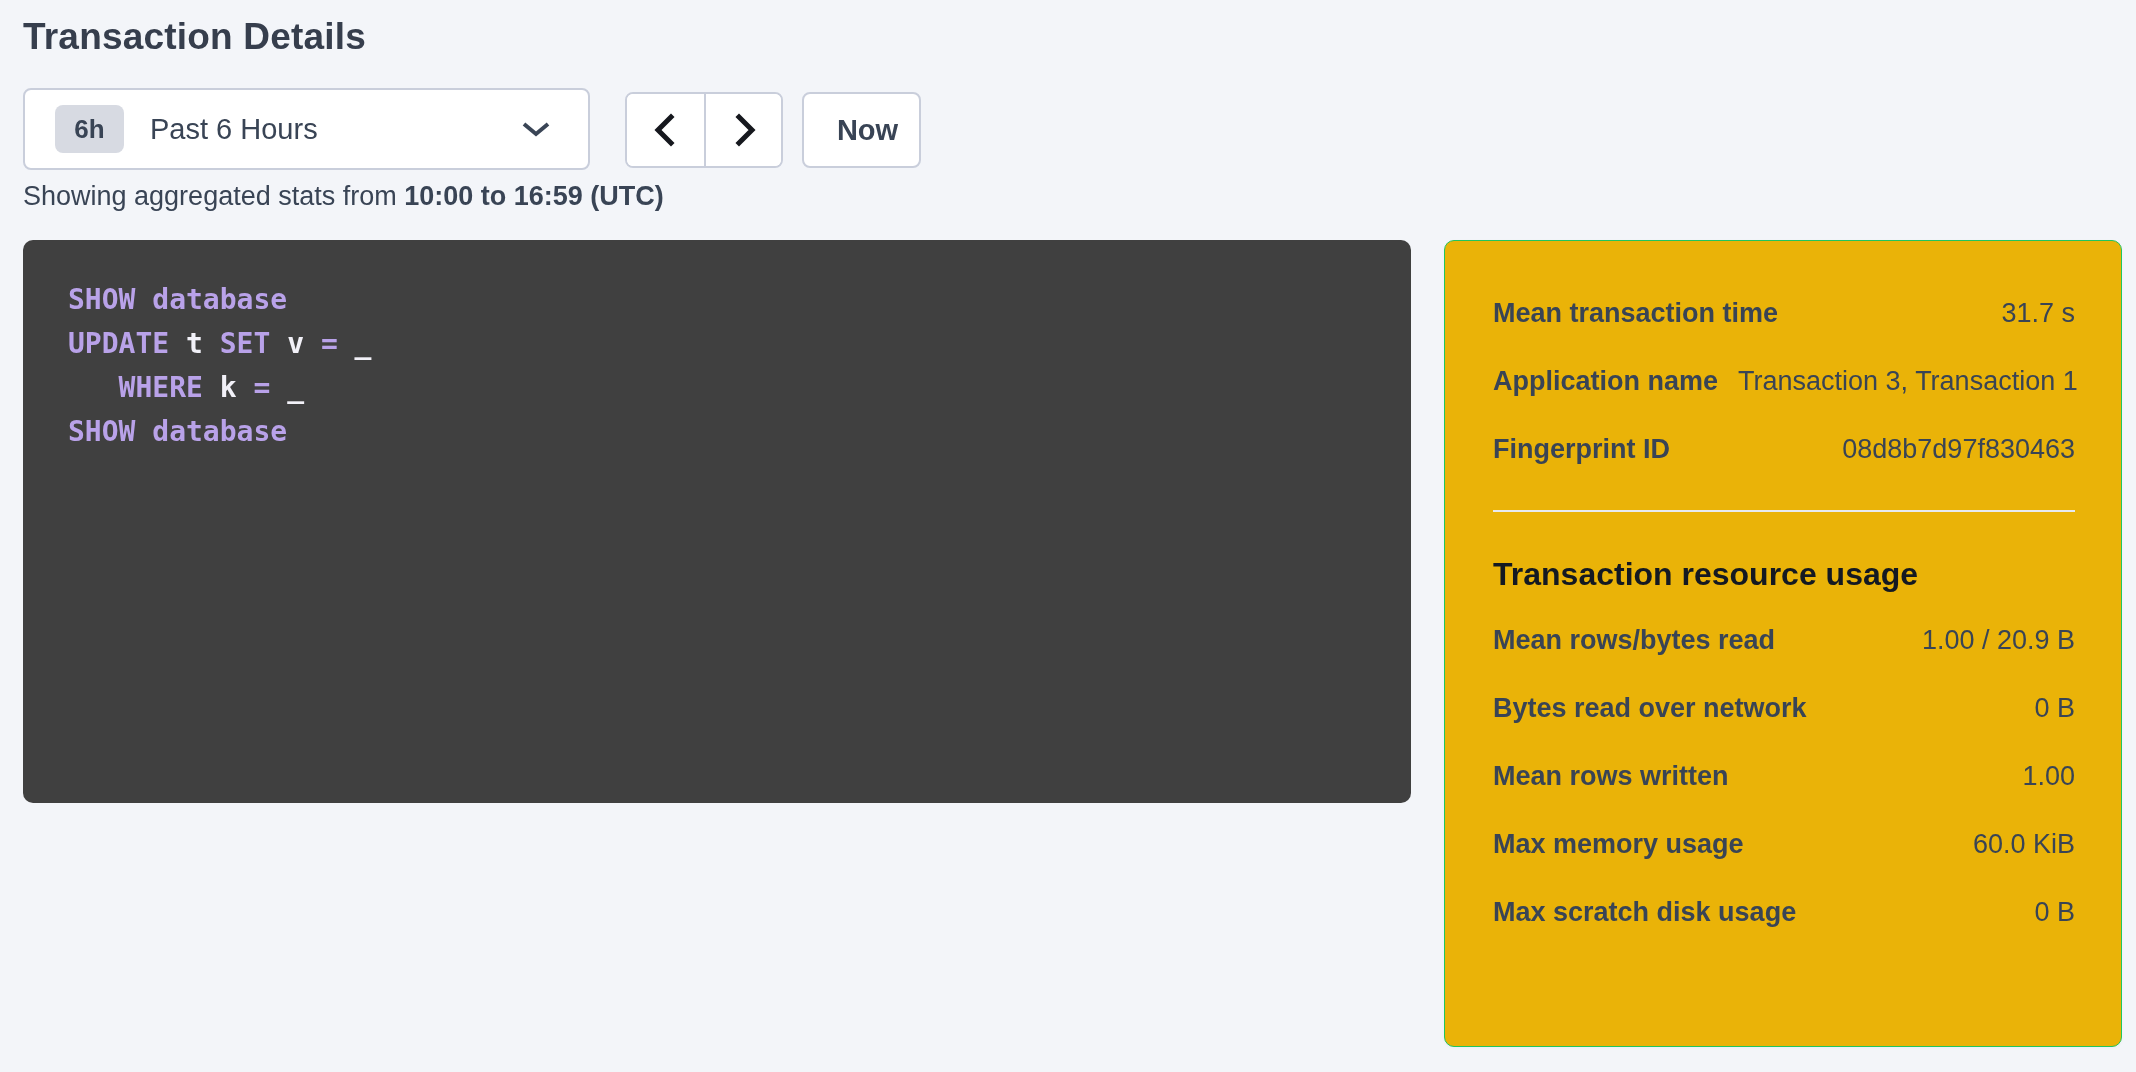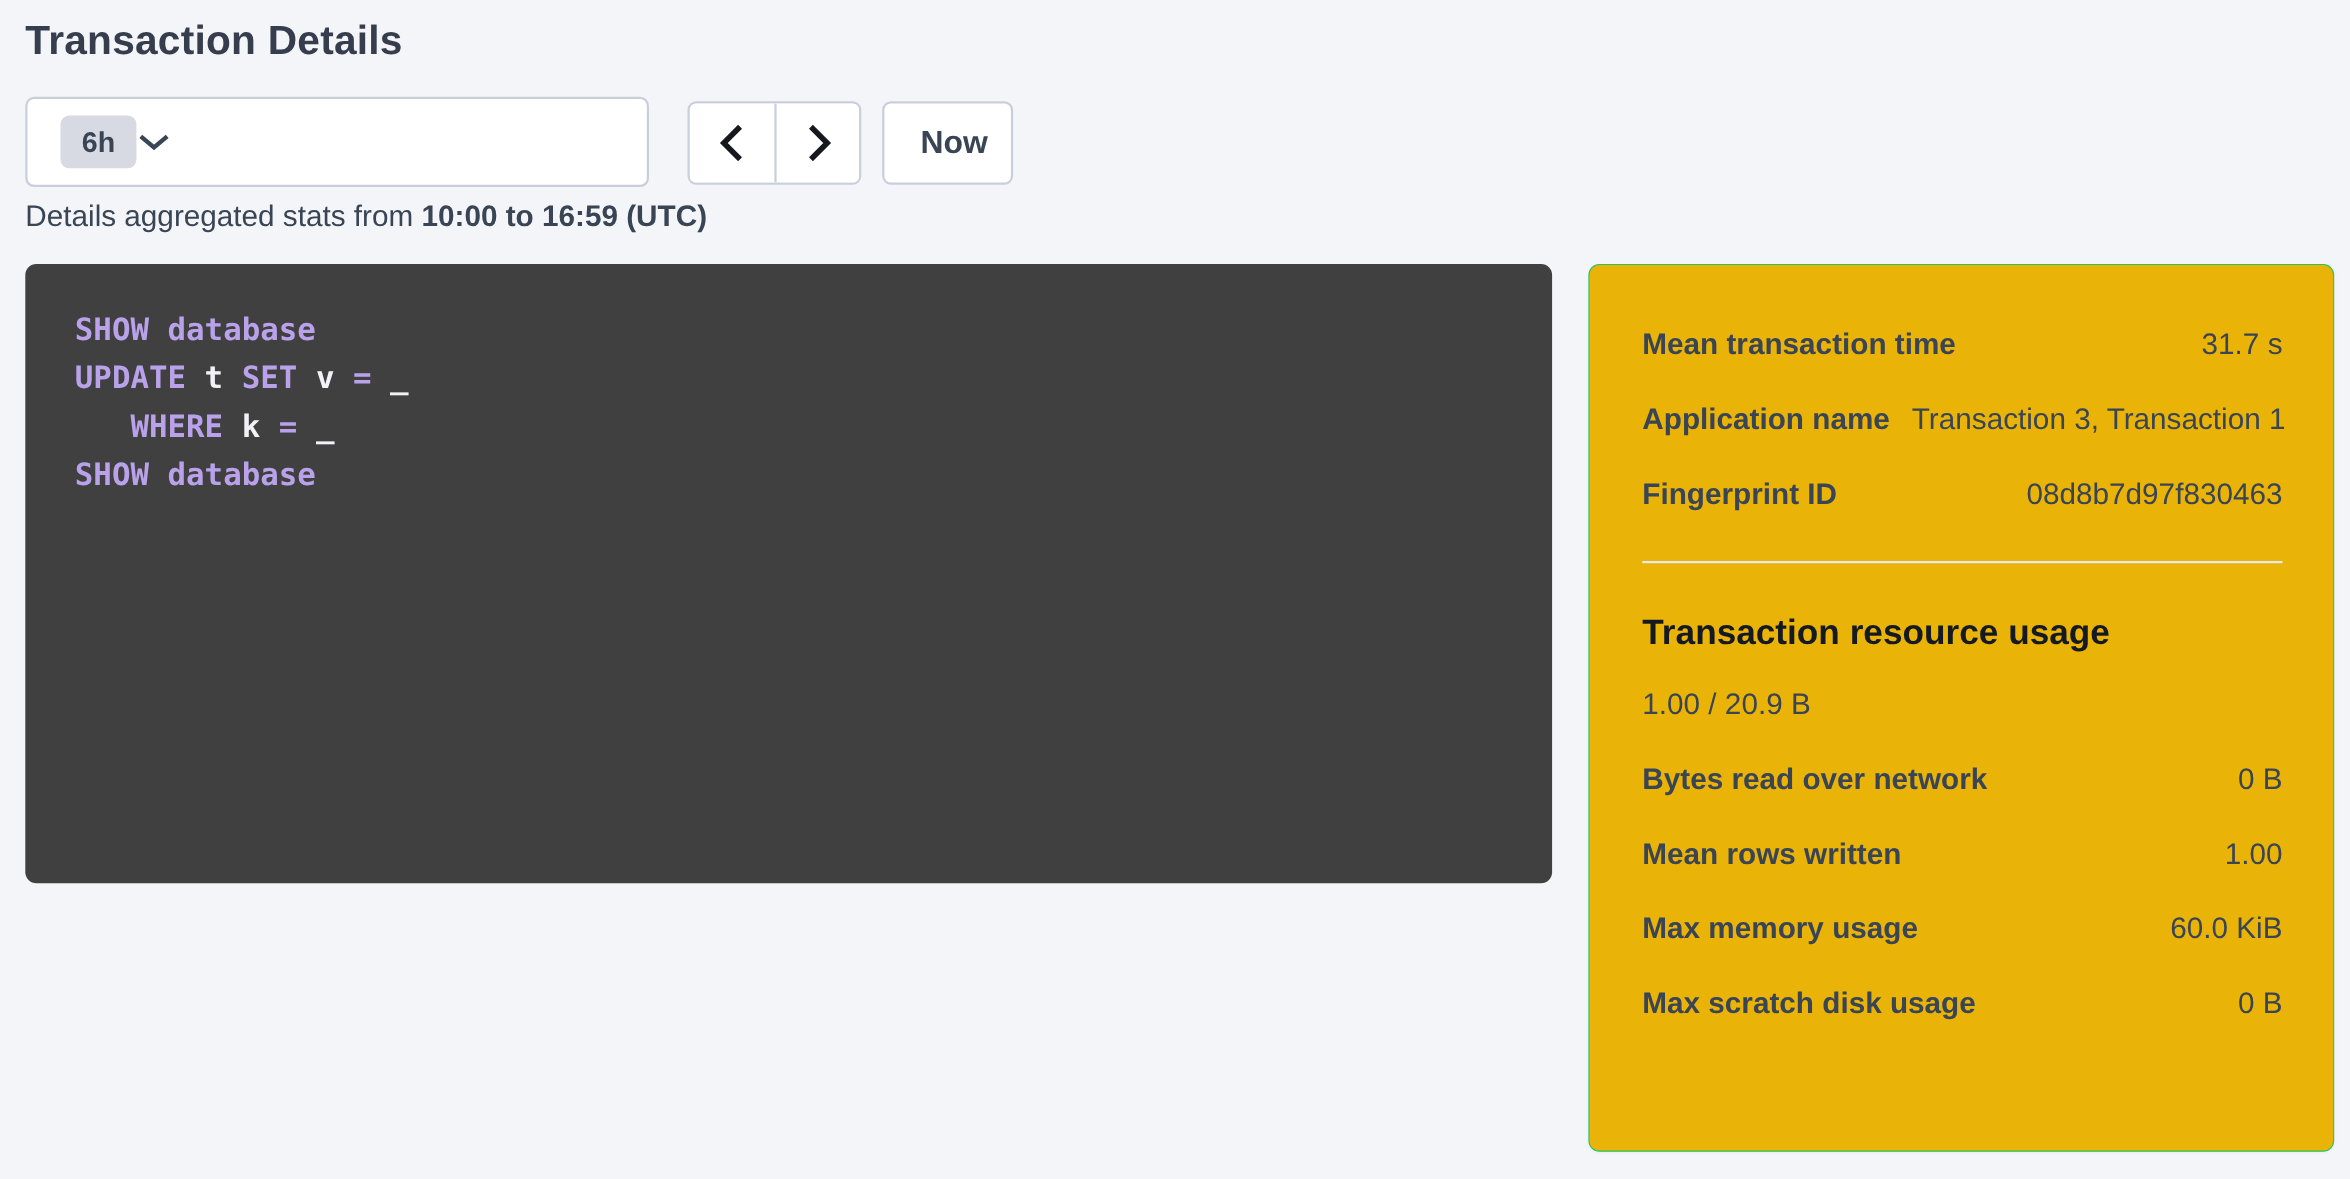--- a/index.html
+++ b/index.html
@@ -169,20 +169,21 @@
 <body>
 
 <div class="page">
 
   <h1 class="page-title">Transaction Details</h1>
 
   <div class="controls">
 
     <div class="range-select">
       <span class="range-badge">6h</span>
+      <span class="range-label">Past 6 Hours</span>
       <svg class="chevron-down" viewBox="0 0 32 20">
         <polyline class="icon-stroke" points="4,5 16,15 28,5"></polyline>
       </svg>
     </div>
 
     <div class="step-group">
       <button class="step-btn">
         <svg width="34" height="34" viewBox="0 0 34 34">
           <polyline class="arrow-stroke" points="22,4 9,17 22,30" stroke-linecap="square"></polyline>
         </svg>
@@ -190,21 +191,21 @@
       <button class="step-btn">
         <svg width="34" height="34" viewBox="0 0 34 34">
           <polyline class="arrow-stroke" points="12,4 25,17 12,30" stroke-linecap="square"></polyline>
         </svg>
       </button>
     </div>
 
     <button class="now-btn">Now</button>
   </div>
 
-  <div class="subtitle"><span>Details aggregated stats from </span><b>10:00 to 16:59 (UTC)</b></div>
+  <div class="subtitle"><span>Showing aggregated stats from </span><b>10:00 to 16:59 (UTC)</b></div>
 
   <div class="main">
 
     <div class="sql-box">
       <div class="sql-code" id="sql-code"><div><span class="tok-keyword">SHOW database</span></div><div><span class="tok-keyword">UPDATE</span><span class="tok-ident"> t </span><span class="tok-keyword">SET</span><span class="tok-ident"> v </span><span class="tok-keyword">=</span><span class="tok-ident"> _</span></div><div><span class="tok-ident">   </span><span class="tok-keyword">WHERE</span><span class="tok-ident"> k </span><span class="tok-keyword">=</span><span class="tok-ident"> _</span></div><div><span class="tok-keyword">SHOW database</span></div></div>
     </div>
 
     <div class="summary-card">
       <div id="summary-rows">
           <div class="stat-row">
@@ -217,20 +218,21 @@
           </div>
           <div class="stat-row">
             <span class="stat-label">Fingerprint ID</span>
             <span class="stat-value">08d8b7d97f830463</span>
           </div>
         </div>
       <hr class="card-divider">
       <h2 class="resource-heading">Transaction resource usage</h2>
       <div id="resource-rows">
           <div class="stat-row">
+            <span class="stat-label">Mean rows/bytes read</span>
             <span class="stat-value">1.00 / 20.9 B</span>
           </div>
           <div class="stat-row">
             <span class="stat-label">Bytes read over network</span>
             <span class="stat-value">0 B</span>
           </div>
           <div class="stat-row">
             <span class="stat-label">Mean rows written</span>
             <span class="stat-value">1.00</span>
           </div>

